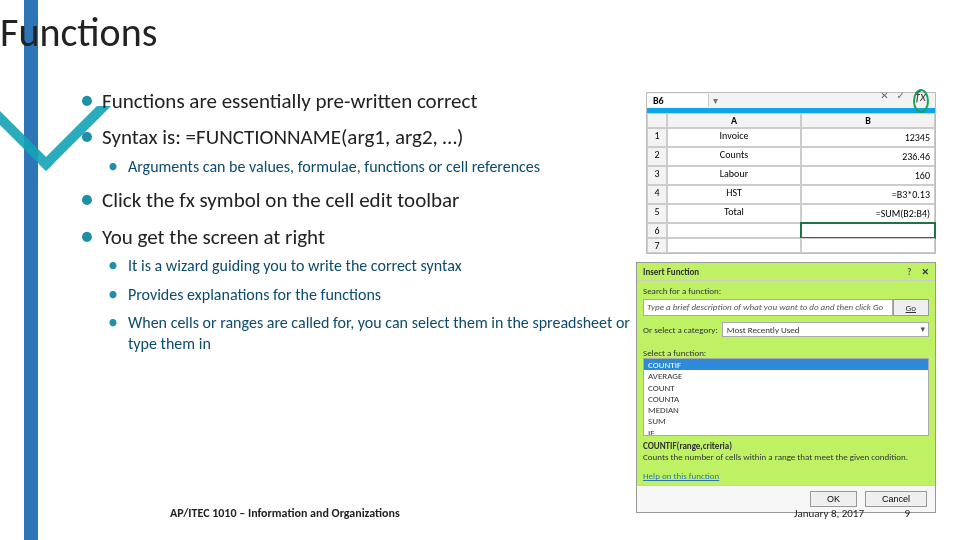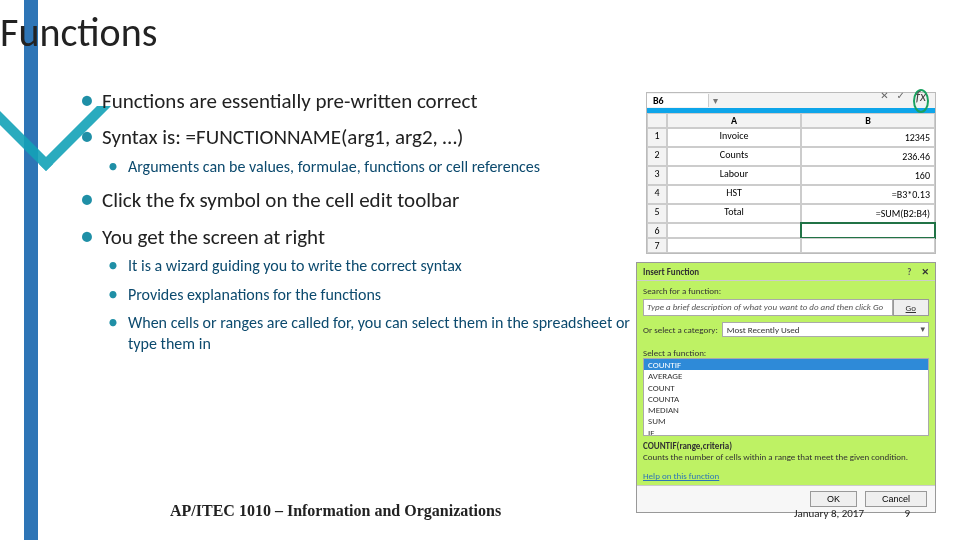--- a/index.html
+++ b/index.html
@@ -15,21 +15,21 @@
 
   .body { position: absolute; left: 80px; top: 88px; width: 560px; color: #222; }
   .body ul { list-style: none; }
   .lvl1 > li { position: relative; padding-left: 22px; font-size: 21px; line-height: 1.25; margin-bottom: 10px; }
   .lvl1 > li::before { content: "•"; position: absolute; left: 0; top: -6px; color: #1f8fa6; font-size: 28px; }
   .lvl2 { margin-top: 6px; }
   .lvl2 > li { position: relative; padding-left: 26px; font-size: 16px; color: #0c4a6e; line-height: 1.3; margin-bottom: 8px; }
   .lvl2 > li::before { content: "•"; position: absolute; left: 6px; top: -4px; color: #1f8fa6; font-size: 20px; }
 
   
-  .footer-left { position: absolute; left: 170px; bottom: 20px; font-size: 16px; font-weight: 600; color: #222; font-family: Liberation Serif, serif; }
+  .footer-left { position: absolute; left: 170px; bottom: 20px; font-size: 12px; font-weight: 600; color: #222; }
   .footer-date { position: absolute; right: 96px; bottom: 20px; font-size: 11px; color: #222; }
   .footer-num { position: absolute; right: 50px; bottom: 20px; font-size: 11px; color: #222; }
 
   
   .shot1 { position: absolute; right: 24px; top: 92px; width: 290px; border: 1px solid #bbb; font-size: 10px; background:#fff; }
   .namebox-row { display:flex; align-items:center; height:20px; border-bottom:5px solid #0ea5e9; background:#f3f3f3; }
   .namebox { width:62px; padding:0 6px; border-right:1px solid #ccc; background:#fff; font-weight:600; }
   .fx-icons { margin-left:auto; display:flex; gap:8px; padding-right:6px; color:#666; }
   .fx-btn { border:2px solid #1aa260; border-radius:50%; width:16px; height:24px; font-style:italic; font-size:14px; line-height:12px; text-align:center; color:#444; }
   .hdr-row { display:flex; background:#f3f3f3; }

